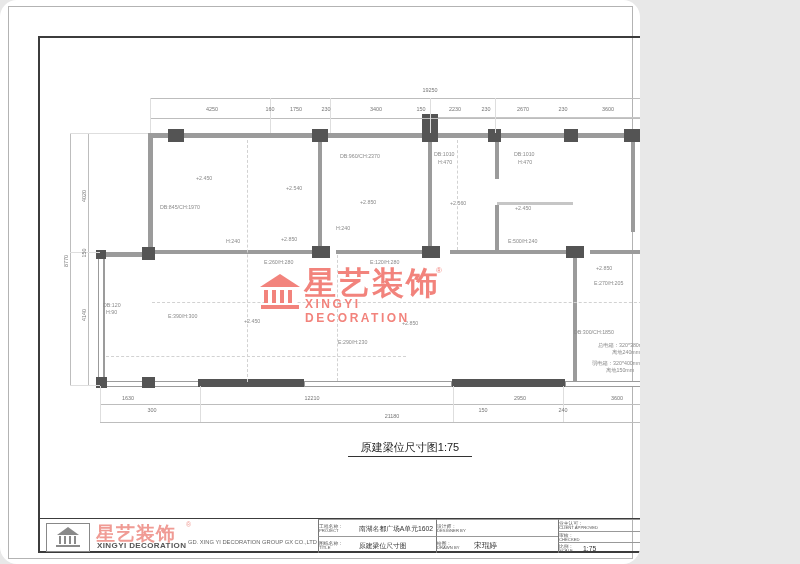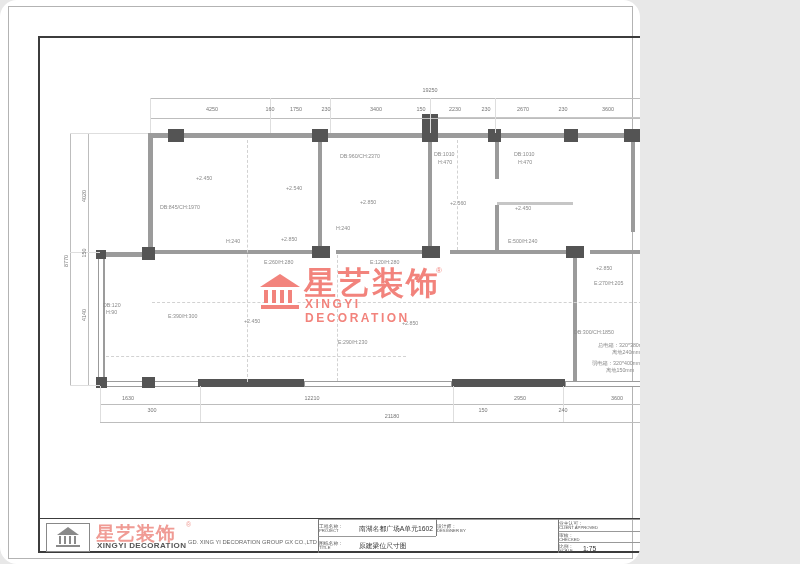--- a/index.html
+++ b/index.html
@@ -237,20 +237,21 @@
     <div class="wm-icon">
       <div class="wm-roof"></div>
       <div class="wm-pill"></div>
       <div class="wm-base"></div>
     </div>
     <div class="wm-cn">星艺装饰</div>
     <div class="wm-reg">®</div>
     <div class="wm-en">XINGYI DECORATION</div>
   </div>
 
+  <div class="plan-title">原建梁位尺寸图1:75</div>
 
   <div class="legend">
     <div class="lg-title">图表注释 1（管道等）</div>
     <div class="lg-grid">
       <div class="lg-row">
         <div class="lg-c1">
             <span class="lg-txt">图形</span>
           </div>
         <div class="lg-c2">
             <span class="lg-txt">名称</span>
@@ -354,20 +355,27 @@
       <div class="tb-val">原建梁位尺寸图</div>
     </div>
 
     <div class="tb-cell" style="left:396px;top:0;width:122px;height:17px;">
       <div class="tb-lab">
           <span class="cn">设计师：</span>
           <span class="en">DESIGNER BY</span>
         </div>
       <div class="tb-val"></div>
     </div>
+    <div class="tb-cell" style="left:396px;top:17px;width:122px;height:17px;">
+      <div class="tb-lab">
+          <span class="cn">绘图：</span>
+          <span class="en">DRAWN BY</span>
+        </div>
+      <div class="tb-val big">宋琨婷</div>
+    </div>
 
     <div class="tb-cell" style="left:518px;top:0;width:107px;height:12px;">
       <div class="tb-lab">
           <span class="cn">业主认可：</span>
           <span class="en">CLIENT APPROVED</span>
         </div>
     </div>
     <div class="tb-cell" style="left:518px;top:12px;width:107px;height:11px;">
       <div class="tb-lab">
           <span class="cn">审核：</span>

